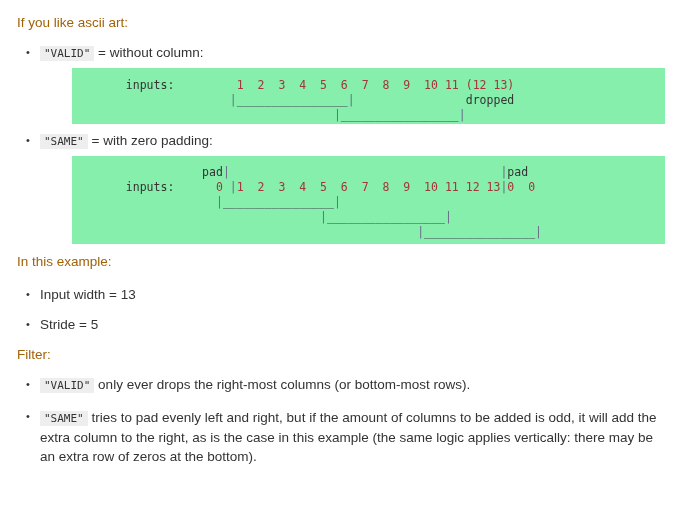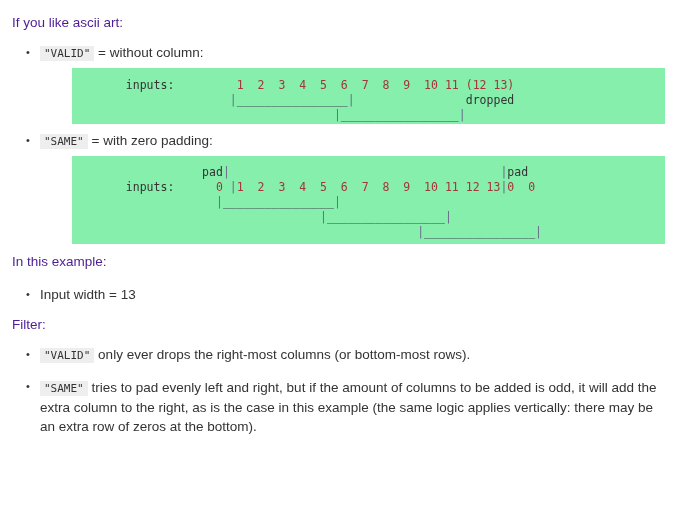--- a/index.html
+++ b/index.html
@@ -16,24 +16,24 @@
     overflow: hidden;
   }
   .page {
     position: relative;
     width: 679px;
     height: 511px;
     box-sizing: border-box;
     padding: 8px 6px 0 6px;
   }
   .para {
-    margin: 4px;
+    margin: 9px;
     padding: 0 0 0 2px;
     line-height: 17px;
-    color: #4c1d95;
+    color: #a16207;
     font-size: 13.5px;
   }
   .p-intro { margin-top: 6px; }
   .p-example { margin-top: 9px; }
   .p-notes { margin-top: 10px; }
 
   ul.bullets {
     margin: 0;
     padding: 0 0 0 34px;
     list-style: none;
@@ -120,20 +120,21 @@
 <span class="dark">&nbsp;</span><span class="dark">&nbsp;</span><span class="dark">&nbsp;</span><span class="dark">&nbsp;</span><span class="dark">&nbsp;</span><span class="dark">&nbsp;</span><span class="dark">&nbsp;</span><span class="dark">&nbsp;</span><span class="dark">&nbsp;</span><span class="dark">&nbsp;</span><span class="dark">&nbsp;</span><span class="dark">&nbsp;</span><span class="dark">&nbsp;</span><span class="dark">&nbsp;</span><span class="dark">&nbsp;</span><span class="dark">&nbsp;</span><span class="dark">&nbsp;</span><span class="pipe">|</span><span class="bar">_</span><span class="bar">_</span><span class="bar">_</span><span class="bar">_</span><span class="bar">_</span><span class="bar">_</span><span class="bar">_</span><span class="bar">_</span><span class="bar">_</span><span class="bar">_</span><span class="bar">_</span><span class="bar">_</span><span class="bar">_</span><span class="bar">_</span><span class="bar">_</span><span class="bar">_</span><span class="pipe">|</span>
 <span class="dark">&nbsp;</span><span class="dark">&nbsp;</span><span class="dark">&nbsp;</span><span class="dark">&nbsp;</span><span class="dark">&nbsp;</span><span class="dark">&nbsp;</span><span class="dark">&nbsp;</span><span class="dark">&nbsp;</span><span class="dark">&nbsp;</span><span class="dark">&nbsp;</span><span class="dark">&nbsp;</span><span class="dark">&nbsp;</span><span class="dark">&nbsp;</span><span class="dark">&nbsp;</span><span class="dark">&nbsp;</span><span class="dark">&nbsp;</span><span class="dark">&nbsp;</span><span class="dark">&nbsp;</span><span class="dark">&nbsp;</span><span class="dark">&nbsp;</span><span class="dark">&nbsp;</span><span class="dark">&nbsp;</span><span class="dark">&nbsp;</span><span class="dark">&nbsp;</span><span class="dark">&nbsp;</span><span class="dark">&nbsp;</span><span class="dark">&nbsp;</span><span class="dark">&nbsp;</span><span class="dark">&nbsp;</span><span class="dark">&nbsp;</span><span class="dark">&nbsp;</span><span class="dark">&nbsp;</span><span class="pipe">|</span><span class="bar">_</span><span class="bar">_</span><span class="bar">_</span><span class="bar">_</span><span class="bar">_</span><span class="bar">_</span><span class="bar">_</span><span class="bar">_</span><span class="bar">_</span><span class="bar">_</span><span class="bar">_</span><span class="bar">_</span><span class="bar">_</span><span class="bar">_</span><span class="bar">_</span><span class="bar">_</span><span class="bar">_</span><span class="pipe">|</span>
 <span class="dark">&nbsp;</span><span class="dark">&nbsp;</span><span class="dark">&nbsp;</span><span class="dark">&nbsp;</span><span class="dark">&nbsp;</span><span class="dark">&nbsp;</span><span class="dark">&nbsp;</span><span class="dark">&nbsp;</span><span class="dark">&nbsp;</span><span class="dark">&nbsp;</span><span class="dark">&nbsp;</span><span class="dark">&nbsp;</span><span class="dark">&nbsp;</span><span class="dark">&nbsp;</span><span class="dark">&nbsp;</span><span class="dark">&nbsp;</span><span class="dark">&nbsp;</span><span class="dark">&nbsp;</span><span class="dark">&nbsp;</span><span class="dark">&nbsp;</span><span class="dark">&nbsp;</span><span class="dark">&nbsp;</span><span class="dark">&nbsp;</span><span class="dark">&nbsp;</span><span class="dark">&nbsp;</span><span class="dark">&nbsp;</span><span class="dark">&nbsp;</span><span class="dark">&nbsp;</span><span class="dark">&nbsp;</span><span class="dark">&nbsp;</span><span class="dark">&nbsp;</span><span class="dark">&nbsp;</span><span class="dark">&nbsp;</span><span class="dark">&nbsp;</span><span class="dark">&nbsp;</span><span class="dark">&nbsp;</span><span class="dark">&nbsp;</span><span class="dark">&nbsp;</span><span class="dark">&nbsp;</span><span class="dark">&nbsp;</span><span class="dark">&nbsp;</span><span class="dark">&nbsp;</span><span class="dark">&nbsp;</span><span class="dark">&nbsp;</span><span class="dark">&nbsp;</span><span class="dark">&nbsp;</span><span class="pipe">|</span><span class="bar">_</span><span class="bar">_</span><span class="bar">_</span><span class="bar">_</span><span class="bar">_</span><span class="bar">_</span><span class="bar">_</span><span class="bar">_</span><span class="bar">_</span><span class="bar">_</span><span class="bar">_</span><span class="bar">_</span><span class="bar">_</span><span class="bar">_</span><span class="bar">_</span><span class="bar">_</span><span class="pipe">|</span></div>
     </li>
   </ul>
 
   <p class="para p-example">In this example:</p>
 
   <ul class="bullets example-list">
     <li>Input width = 13</li>
+    <li>Stride = 5</li>
   </ul>
 
   <p class="para p-notes">Filter:</p>
 
   <ul class="bullets notes-list">
     <li class="note-1">
       <code class="inline">"VALID"</code><span> only ever drops the right-most columns (or bottom-most rows).</span>
     </li>
     <li class="note-2">
       <code class="inline">"SAME"</code><span> tries to pad evenly left and right, but if the amount of columns to be added is odd, it will add the extra column to the right, as is the case in this example (the same logic applies vertically: there may be an extra row of zeros at the bottom).</span>

